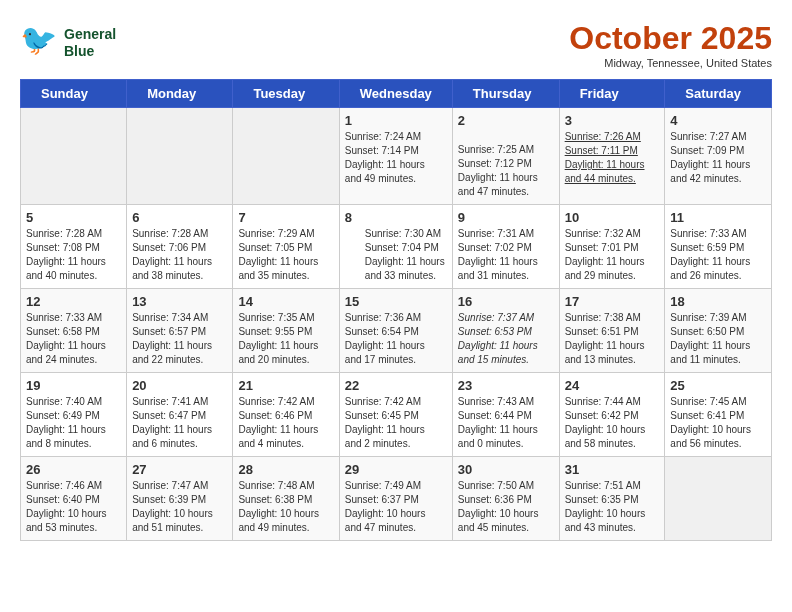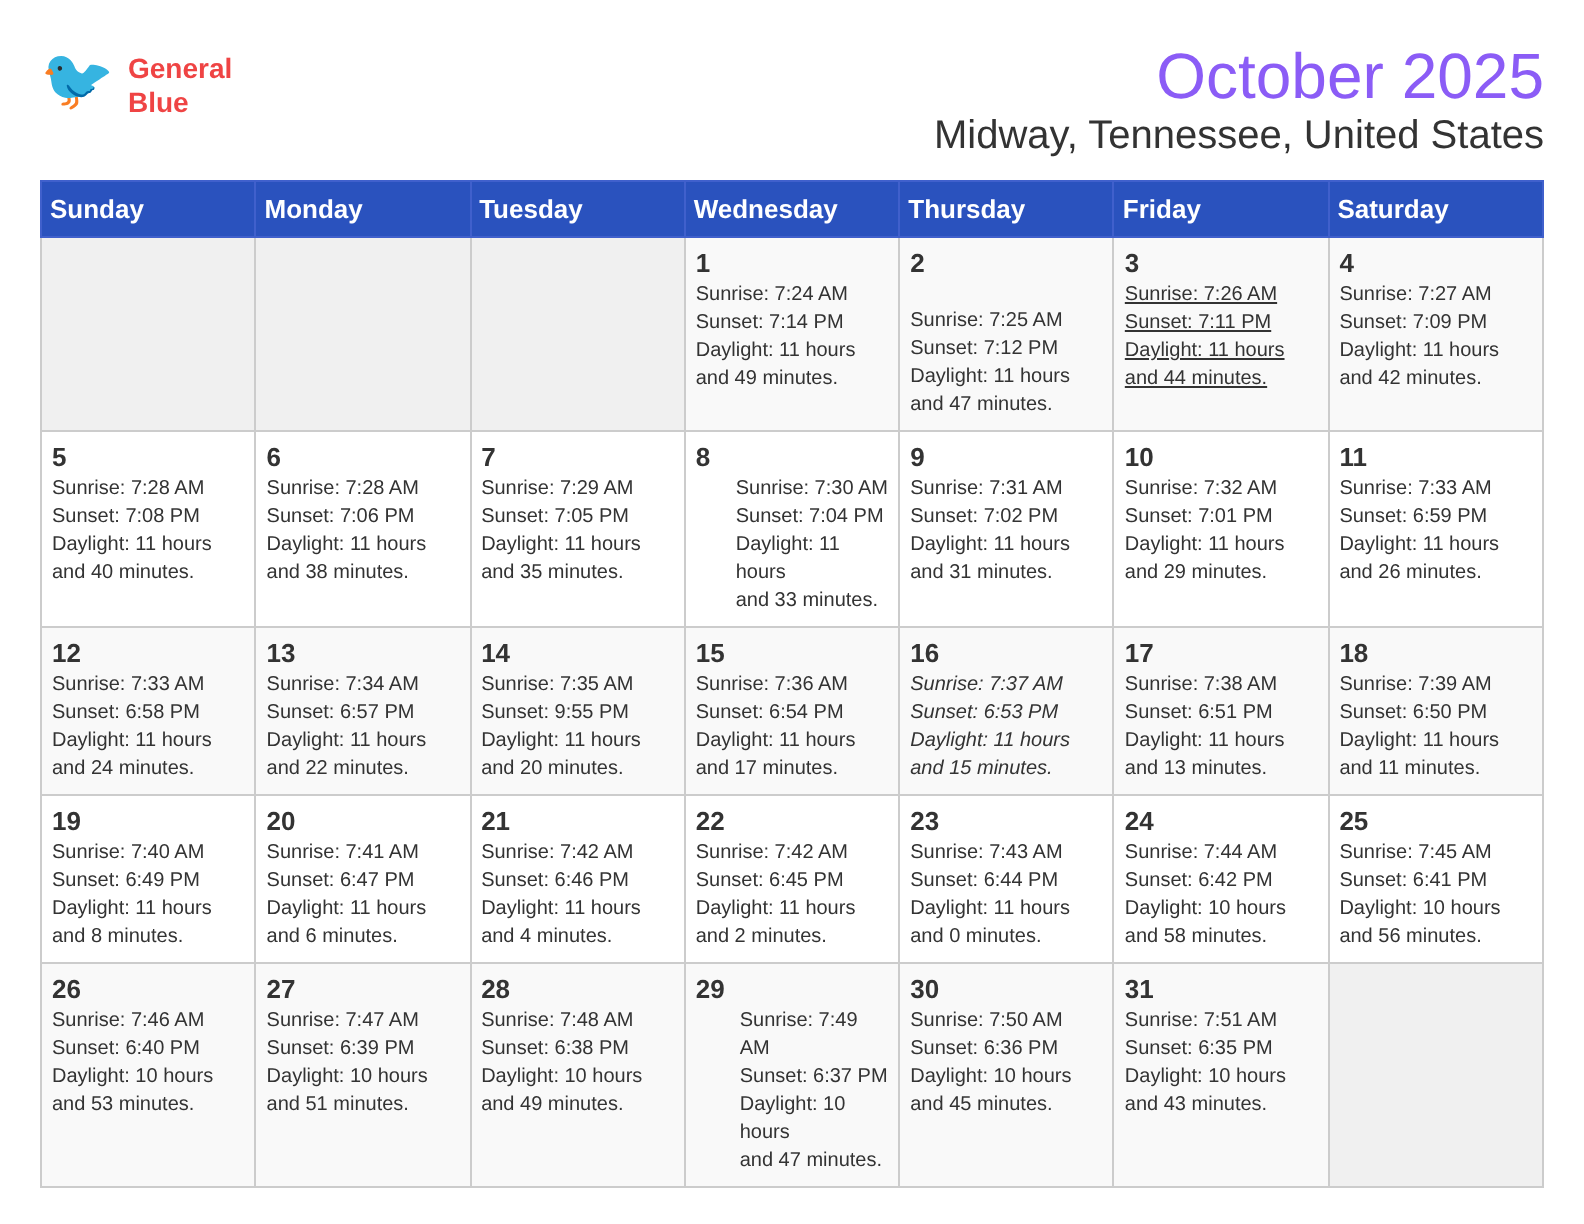--- a/index.html
+++ b/index.html
@@ -17,48 +17,48 @@
       margin-bottom: 10px;
     }
     .logo {
       display: flex;
       align-items: center;
       gap: 4px;
     }
     .logo-text {
       font-size: 14px;
       font-weight: bold;
-      color: #ef4444;
+      color: #14532d;
       line-height: 1.2;
     }
     .logo-bird {
       color: #4a90d9;
       font-size: 22px;
     }
     .title-section {
       text-align: right;
     }
     .month-title {
       font-size: 32px;
-      font-weight: normal;
-      color: #8b5cf6;
+      font-weight: bold;
+      color: #c2410c;
     }
     .location-title {
-      font-size: 20px;
+      font-size: 11px;
       color: #333;
     }
     .calendar {
       width: 100%;
       border-collapse: collapse;
       border: 1px solid #ccc;
     }
     .calendar th {
       background-color: #2a52be;
       color: #fff;
-      padding: 6px 4px;
+      padding: 6px 20px;
       font-size: 13px;
       font-weight: bold;
       text-align: left;
       border: 1px solid #4060cc;
     }
     .calendar td {
       vertical-align: top;
       padding: 5px 5px;
       font-size: 10.5px;
       color: #333;
@@ -325,21 +325,21 @@
         </td>
         <td>
           <span class="day-number">28</span>
           <div class="day-info" style="white-space: pre-line;">Sunrise: 7:48 AM
 Sunset: 6:38 PM
 Daylight: 10 hours
 and 49 minutes.</div>
         </td>
         <td>
           <span class="day-number">29</span>
-          <div class="day-info" style="white-space: pre-line; margin-left: 22px;">Sunrise: 7:49 AM
+          <div class="day-info" style="white-space: pre-line;">Sunrise: 7:49 AM
 Sunset: 6:37 PM
 Daylight: 10 hours
 and 47 minutes.</div>
         </td>
         <td>
           <span class="day-number">30</span>
           <div class="day-info" style="white-space: pre-line;">Sunrise: 7:50 AM
 Sunset: 6:36 PM
 Daylight: 10 hours
 and 45 minutes.</div>

